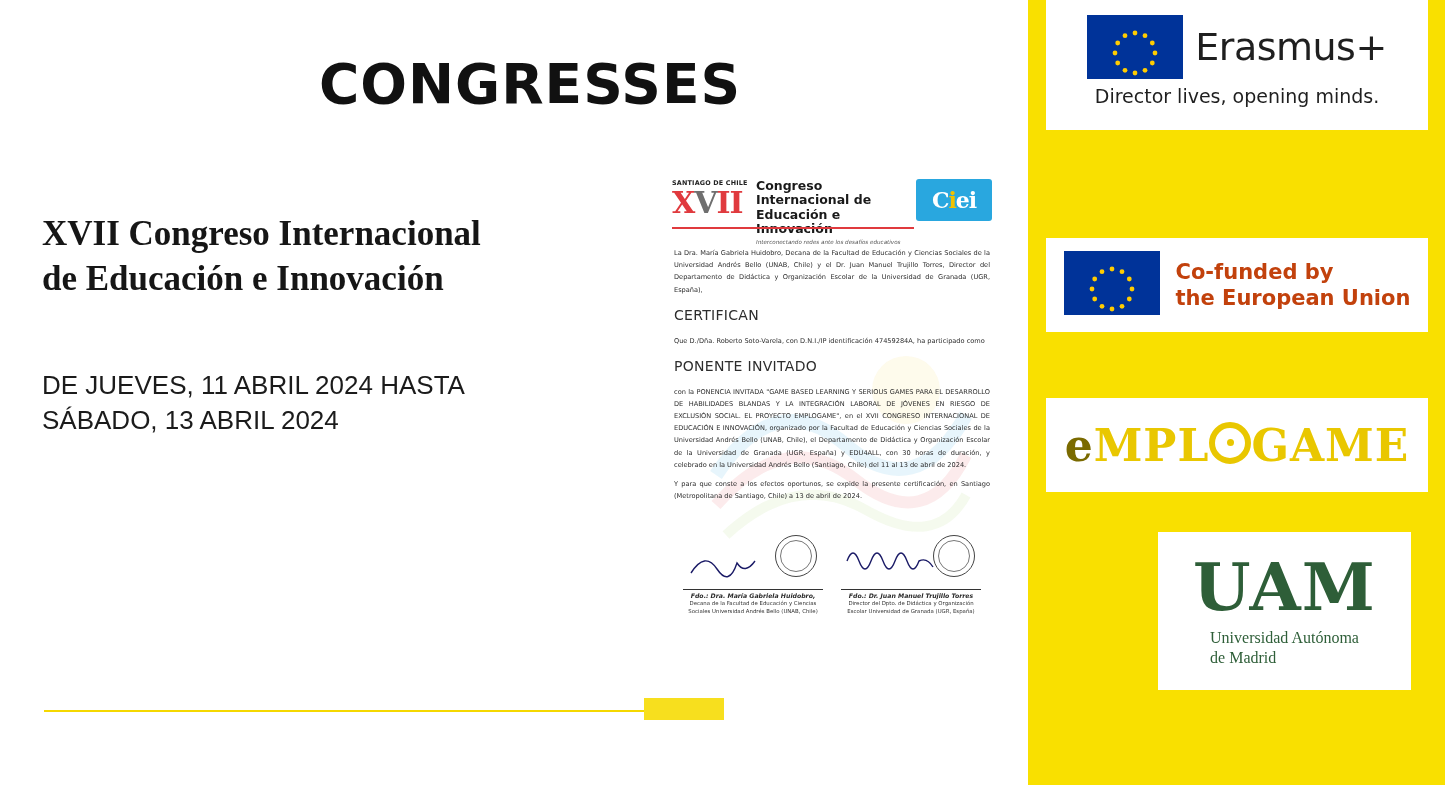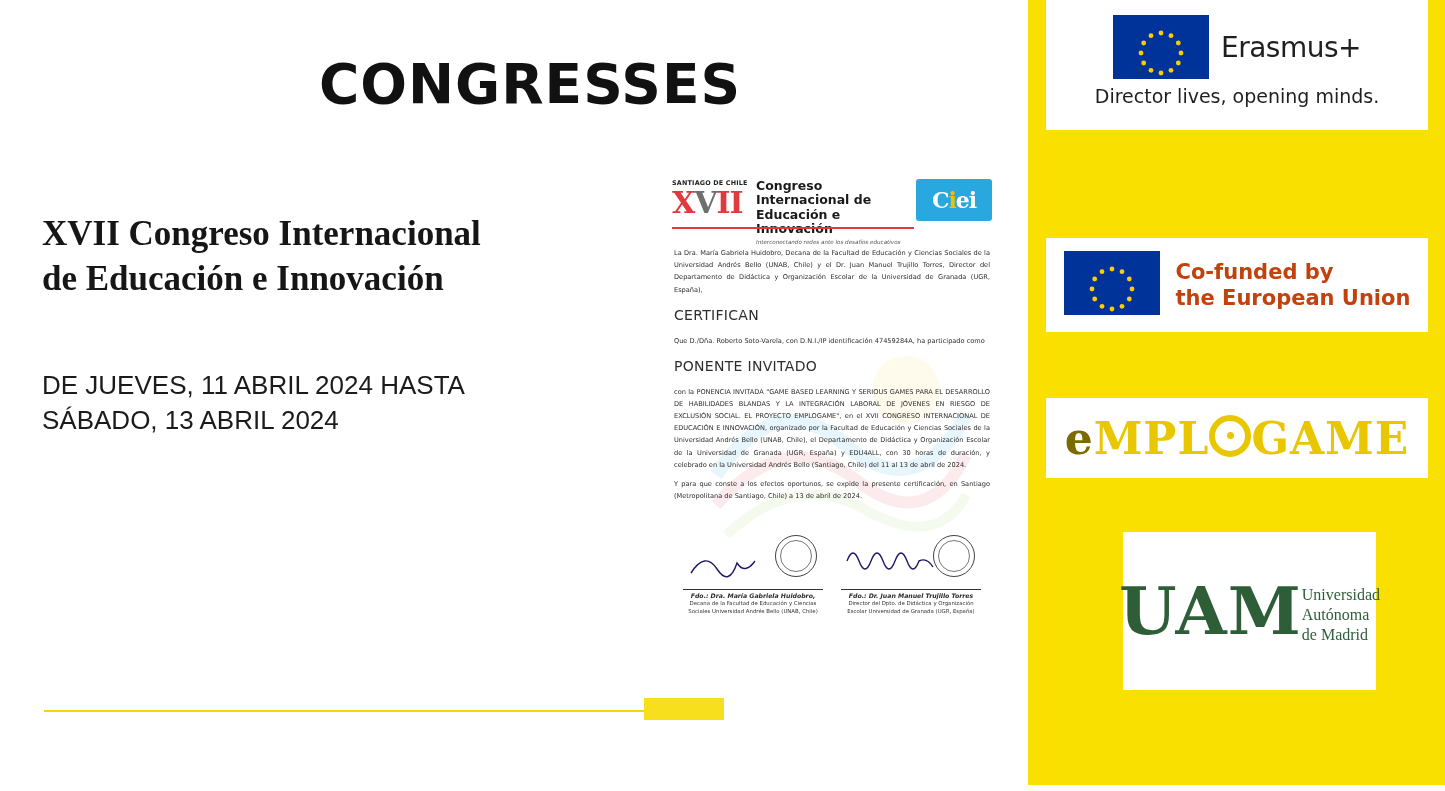--- a/index.html
+++ b/index.html
@@ -92,21 +92,21 @@
 
   
   .card-erasmus { left: 1046px; top: -8px; width: 382px; height: 138px; }
   .erasmus-inner { display: flex; flex-direction: column; align-items: center; width: 100%; }
   .erasmus-row { display: flex; align-items: center; gap: 12px; }
   .eu-flag {
     width: 96px; height: 64px; background: #003399; position: relative; display:block;
   }
   .erasmus-word {
     font-family: "DejaVu Sans", sans-serif;
-    font-size: 28px;
+    font-size: 38px;
     color: #1f1f1f;
     letter-spacing: -0.5px;
   }
   .erasmus-tag {
     margin-top: 6px;
     font-family: "DejaVu Sans", sans-serif;
     font-size: 19px;
     color: #1f1f1f;
   }
 
@@ -115,21 +115,21 @@
   .cofunded-row { display: flex; align-items: center; gap: 16px; }
   .cofunded-text {
     font-family: "DejaVu Sans", sans-serif;
     font-weight: bold;
     font-size: 21px;
     line-height: 1.25;
     color: #c2410c;
   }
 
   
-  .card-emplogame { left: 1046px; top: 398px; width: 382px; height: 80px; }
+  .card-emplogame { left: 1046px; top: 398px; width: 382px; height: 94px; }
   .emplogame-word {
     font-family: "DejaVu Serif", serif;
     font-weight: bold;
     font-size: 44px;
     letter-spacing: 1px;
     color: #e9c700;
     white-space: nowrap;
   }
   .emplogame-word .dark { color: #7a6a00; }
   .emplogame-word .o-ring {
@@ -144,21 +144,21 @@
     content: "";
     position: absolute;
     left: 50%; top: 50%;
     width: 7px; height: 7px;
     margin: -3.5px 0 0 -3.5px;
     background: #e9c700;
     border-radius: 50%;
   }
 
   
-  .card-uam { left: 1123px; top: 532px; width: 253px; height: 158px; flex-direction: row; }
+  .card-uam { left: 1158px; top: 532px; width: 253px; height: 158px; flex-direction: column; }
   .uam-letters {
     font-family: "DejaVu Serif", serif;
     font-weight: bold;
     font-size: 66px;
     color: #2e5e38;
     letter-spacing: 1px;
     line-height: 1;
     position: relative;
   }
   .uam-sub {

